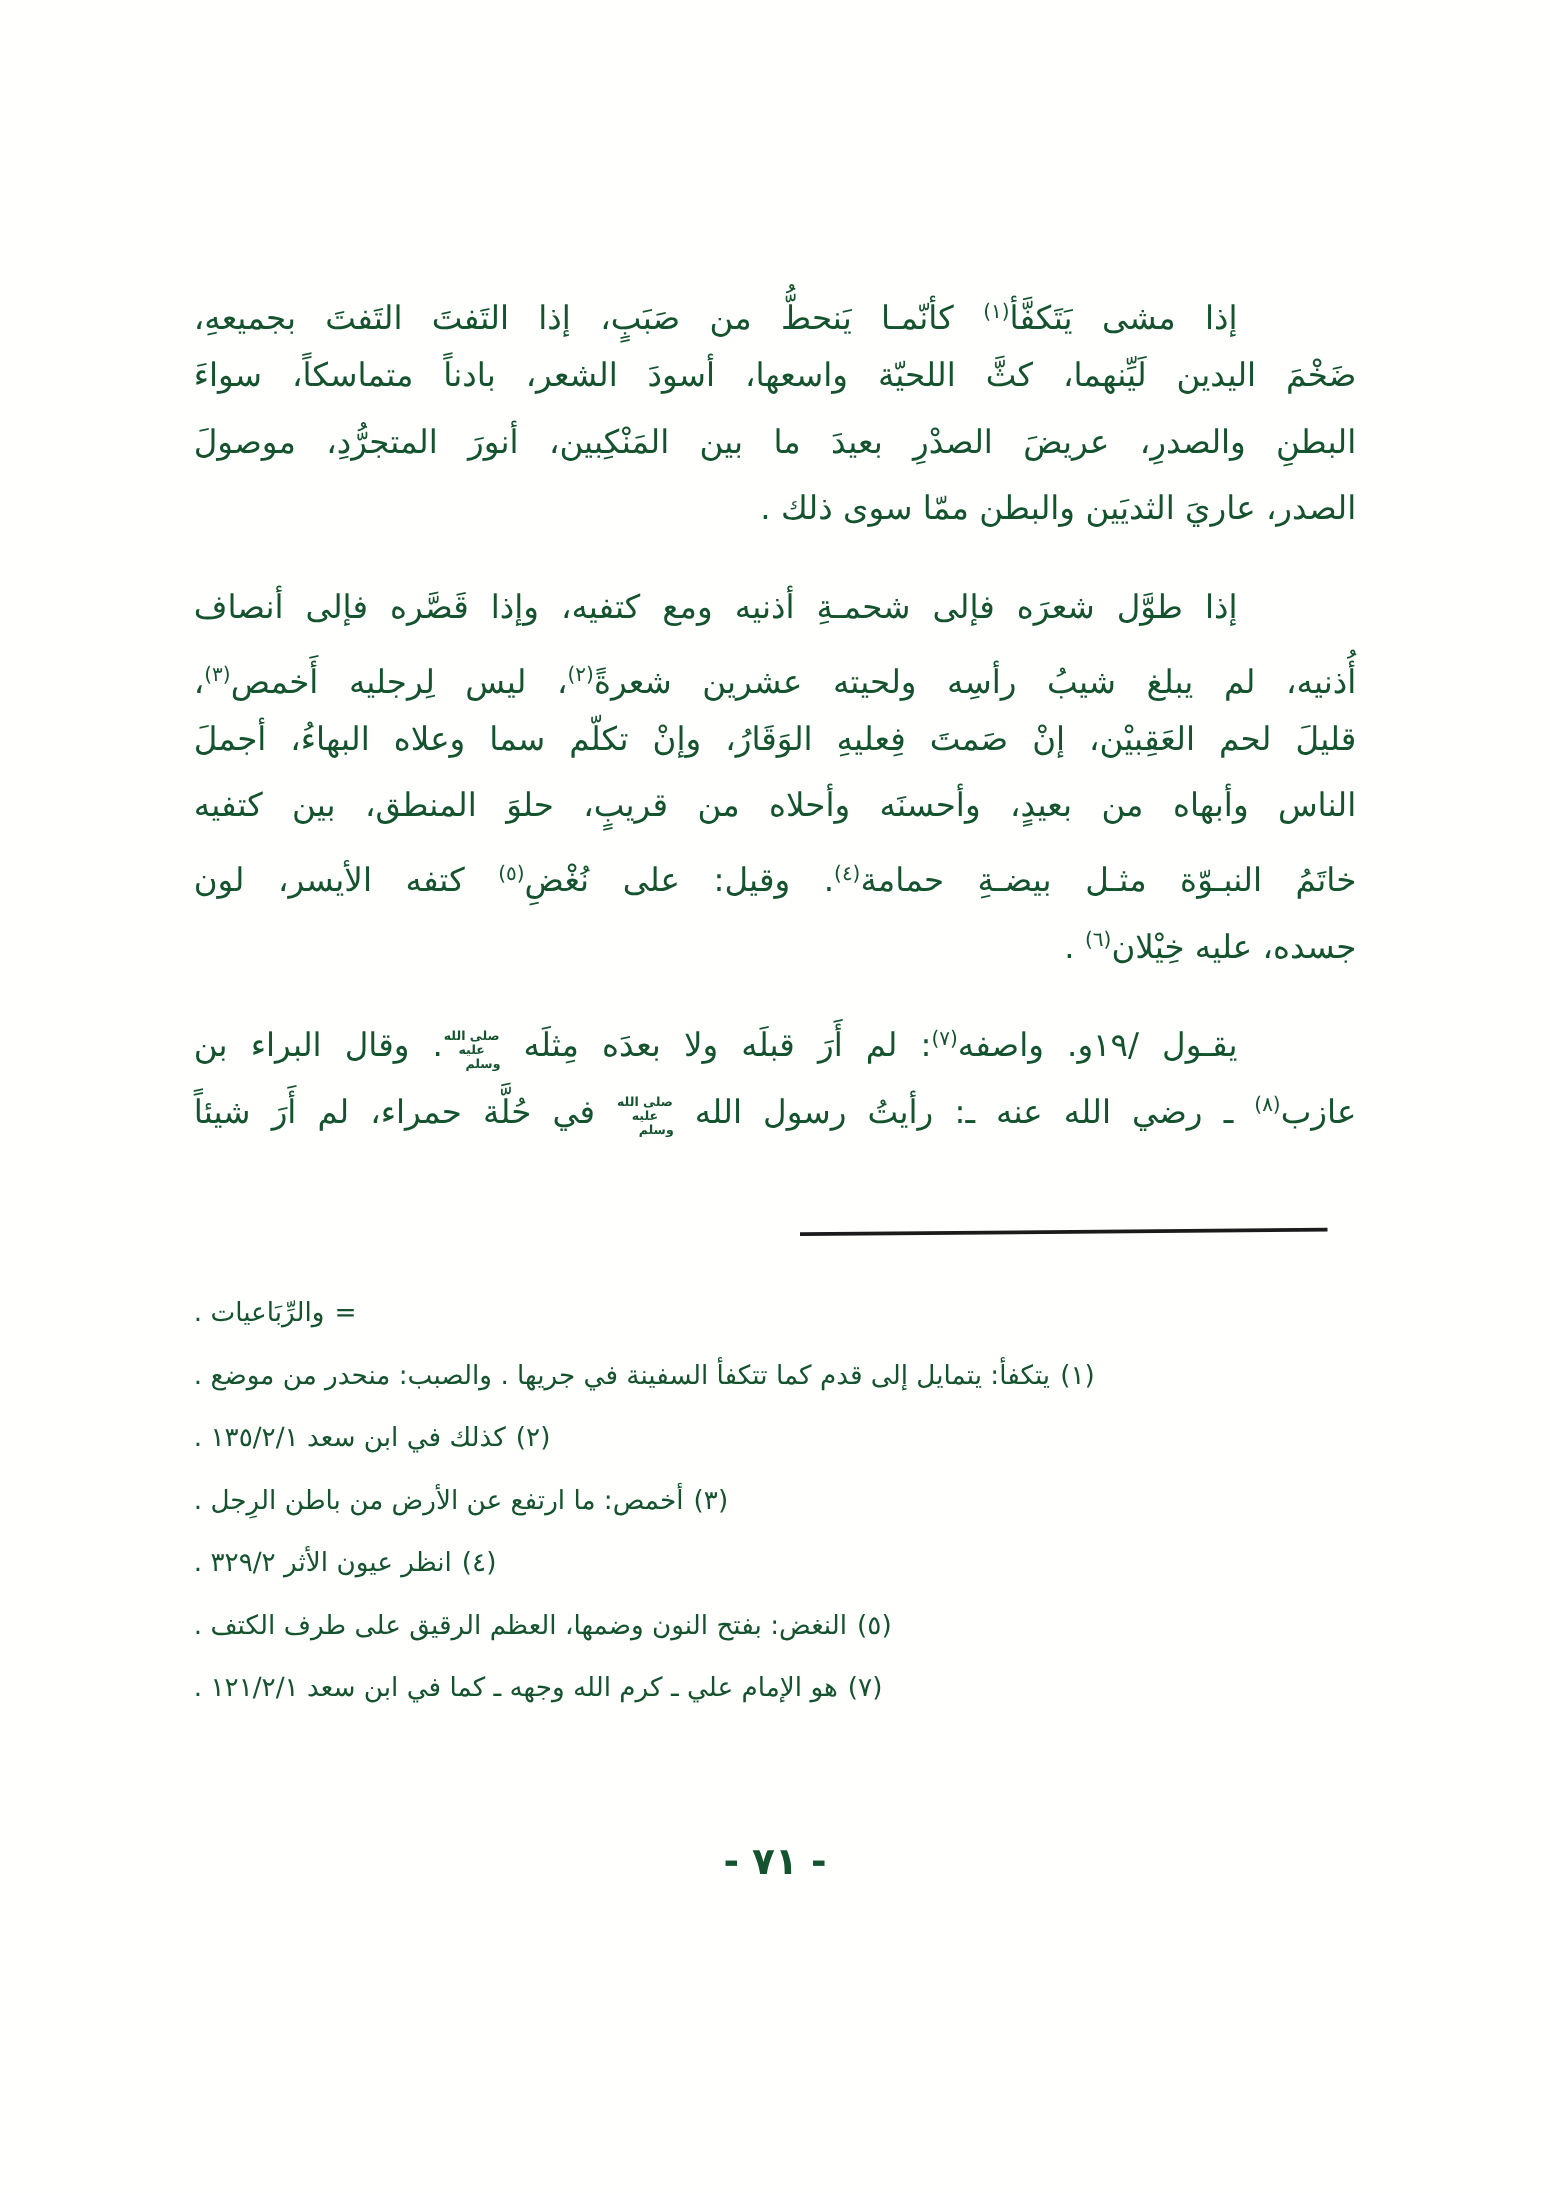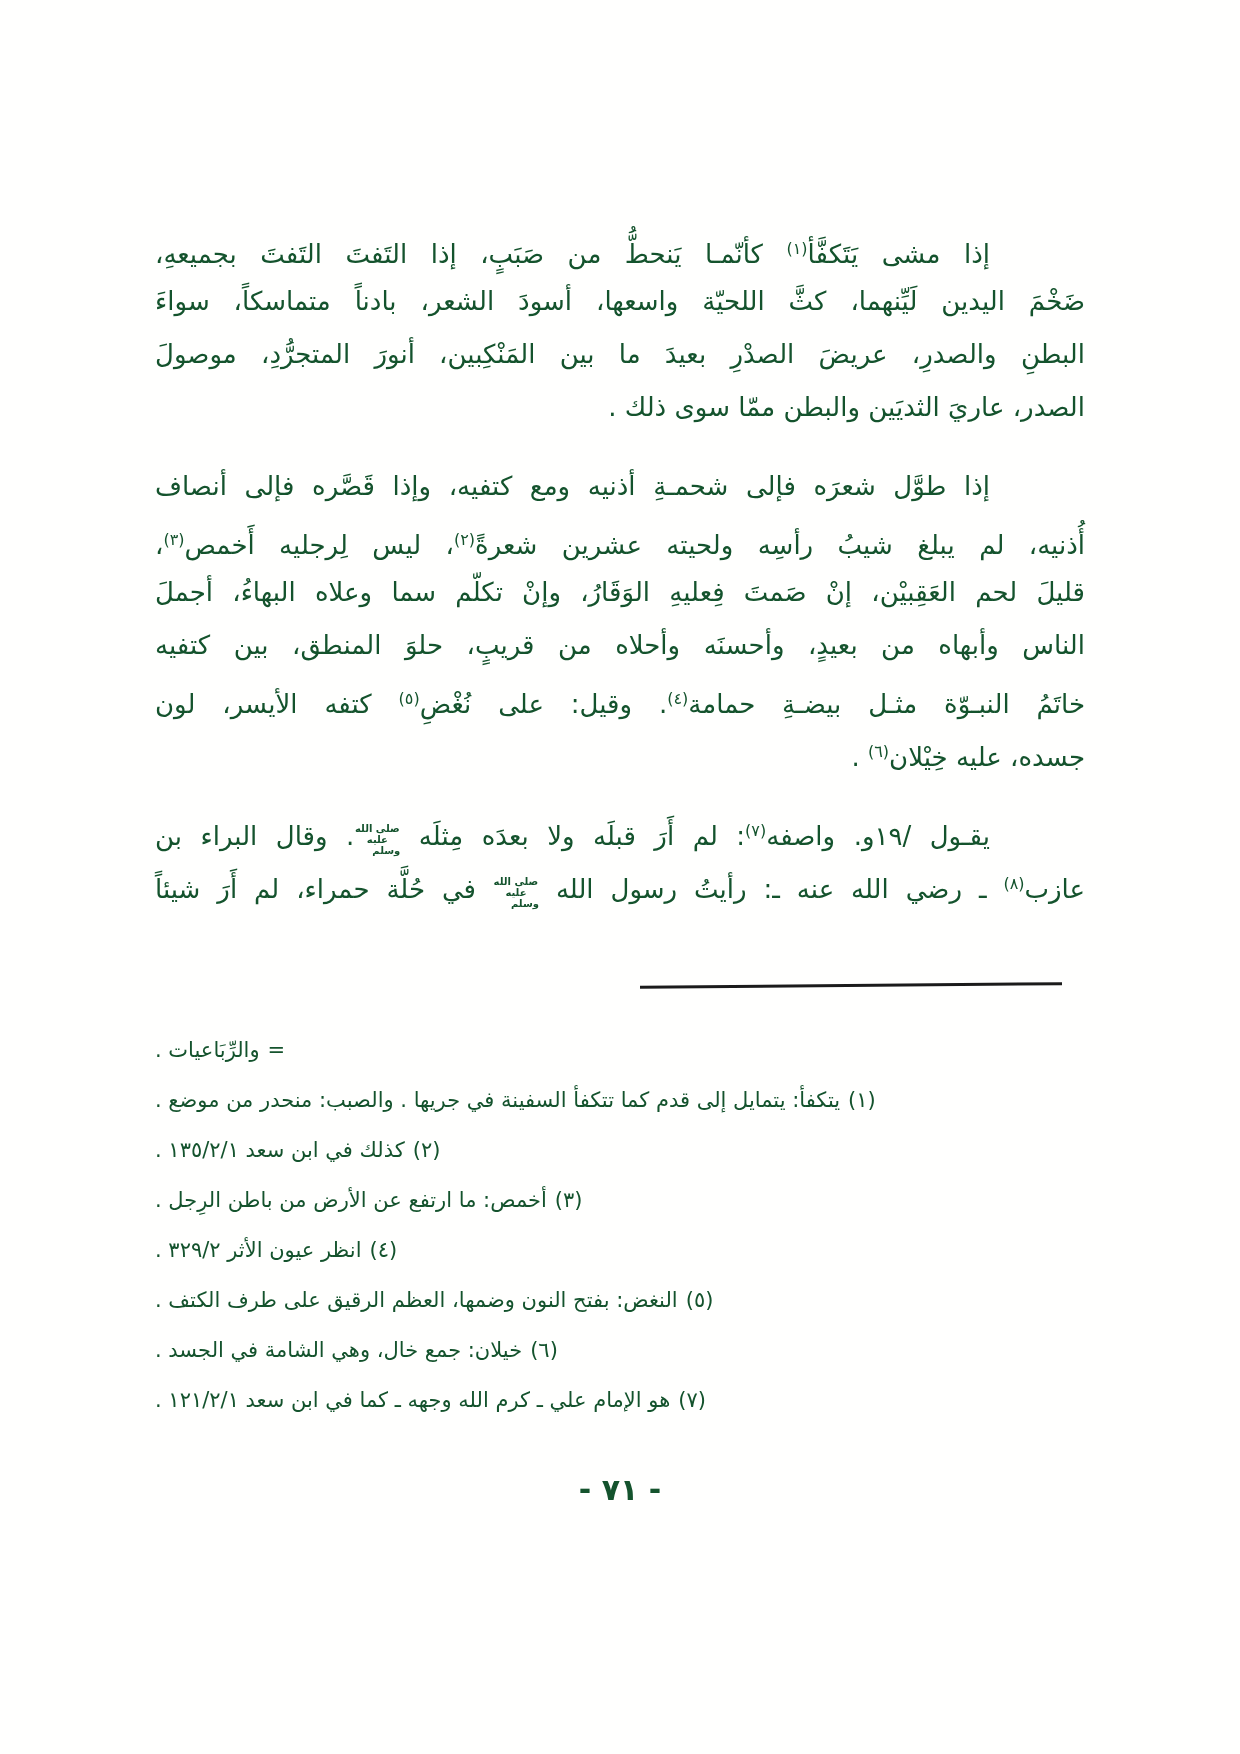--- a/index.html
+++ b/index.html
@@ -119,17 +119,16 @@
       </div>
     </main>
   <div class="separator"></div>
   <section class="footnotes">
       <div class="fn-line"><span class="fn-marker">=</span><span>والرِّبَاعيات .</span></div>
       <div class="fn-line"><span class="fn-marker">(١)</span><span>يتكفأ: يتمايل إلى قدم كما تتكفأ السفينة في جريها . والصبب: منحدر من موضع .</span></div>
       <div class="fn-line"><span class="fn-marker">(٢)</span><span>كذلك في ابن سعد ١٣٥/٢/١ .</span></div>
       <div class="fn-line"><span class="fn-marker">(٣)</span><span>أخمص: ما ارتفع عن الأرض من باطن الرِجل .</span></div>
       <div class="fn-line"><span class="fn-marker">(٤)</span><span>انظر عيون الأثر ٣٢٩/٢ .</span></div>
       <div class="fn-line"><span class="fn-marker">(٥)</span><span>النغض: بفتح النون وضمها، العظم الرقيق على طرف الكتف .</span></div>
-      <div class="fn-line"><span class="fn-marker">(٦)</span><span>خيلان: جمع خال، وهي الشامة في الجسد .</span></div>
       <div class="fn-line"><span class="fn-marker">(٧)</span><span>هو الإمام علي ـ كرم الله وجهه ـ كما في ابن سعد ١٢١/٢/١ .</span></div>
     </section>
   <div class="page-number">- ٧١ -</div>
 </div>
 
 </body></html>

